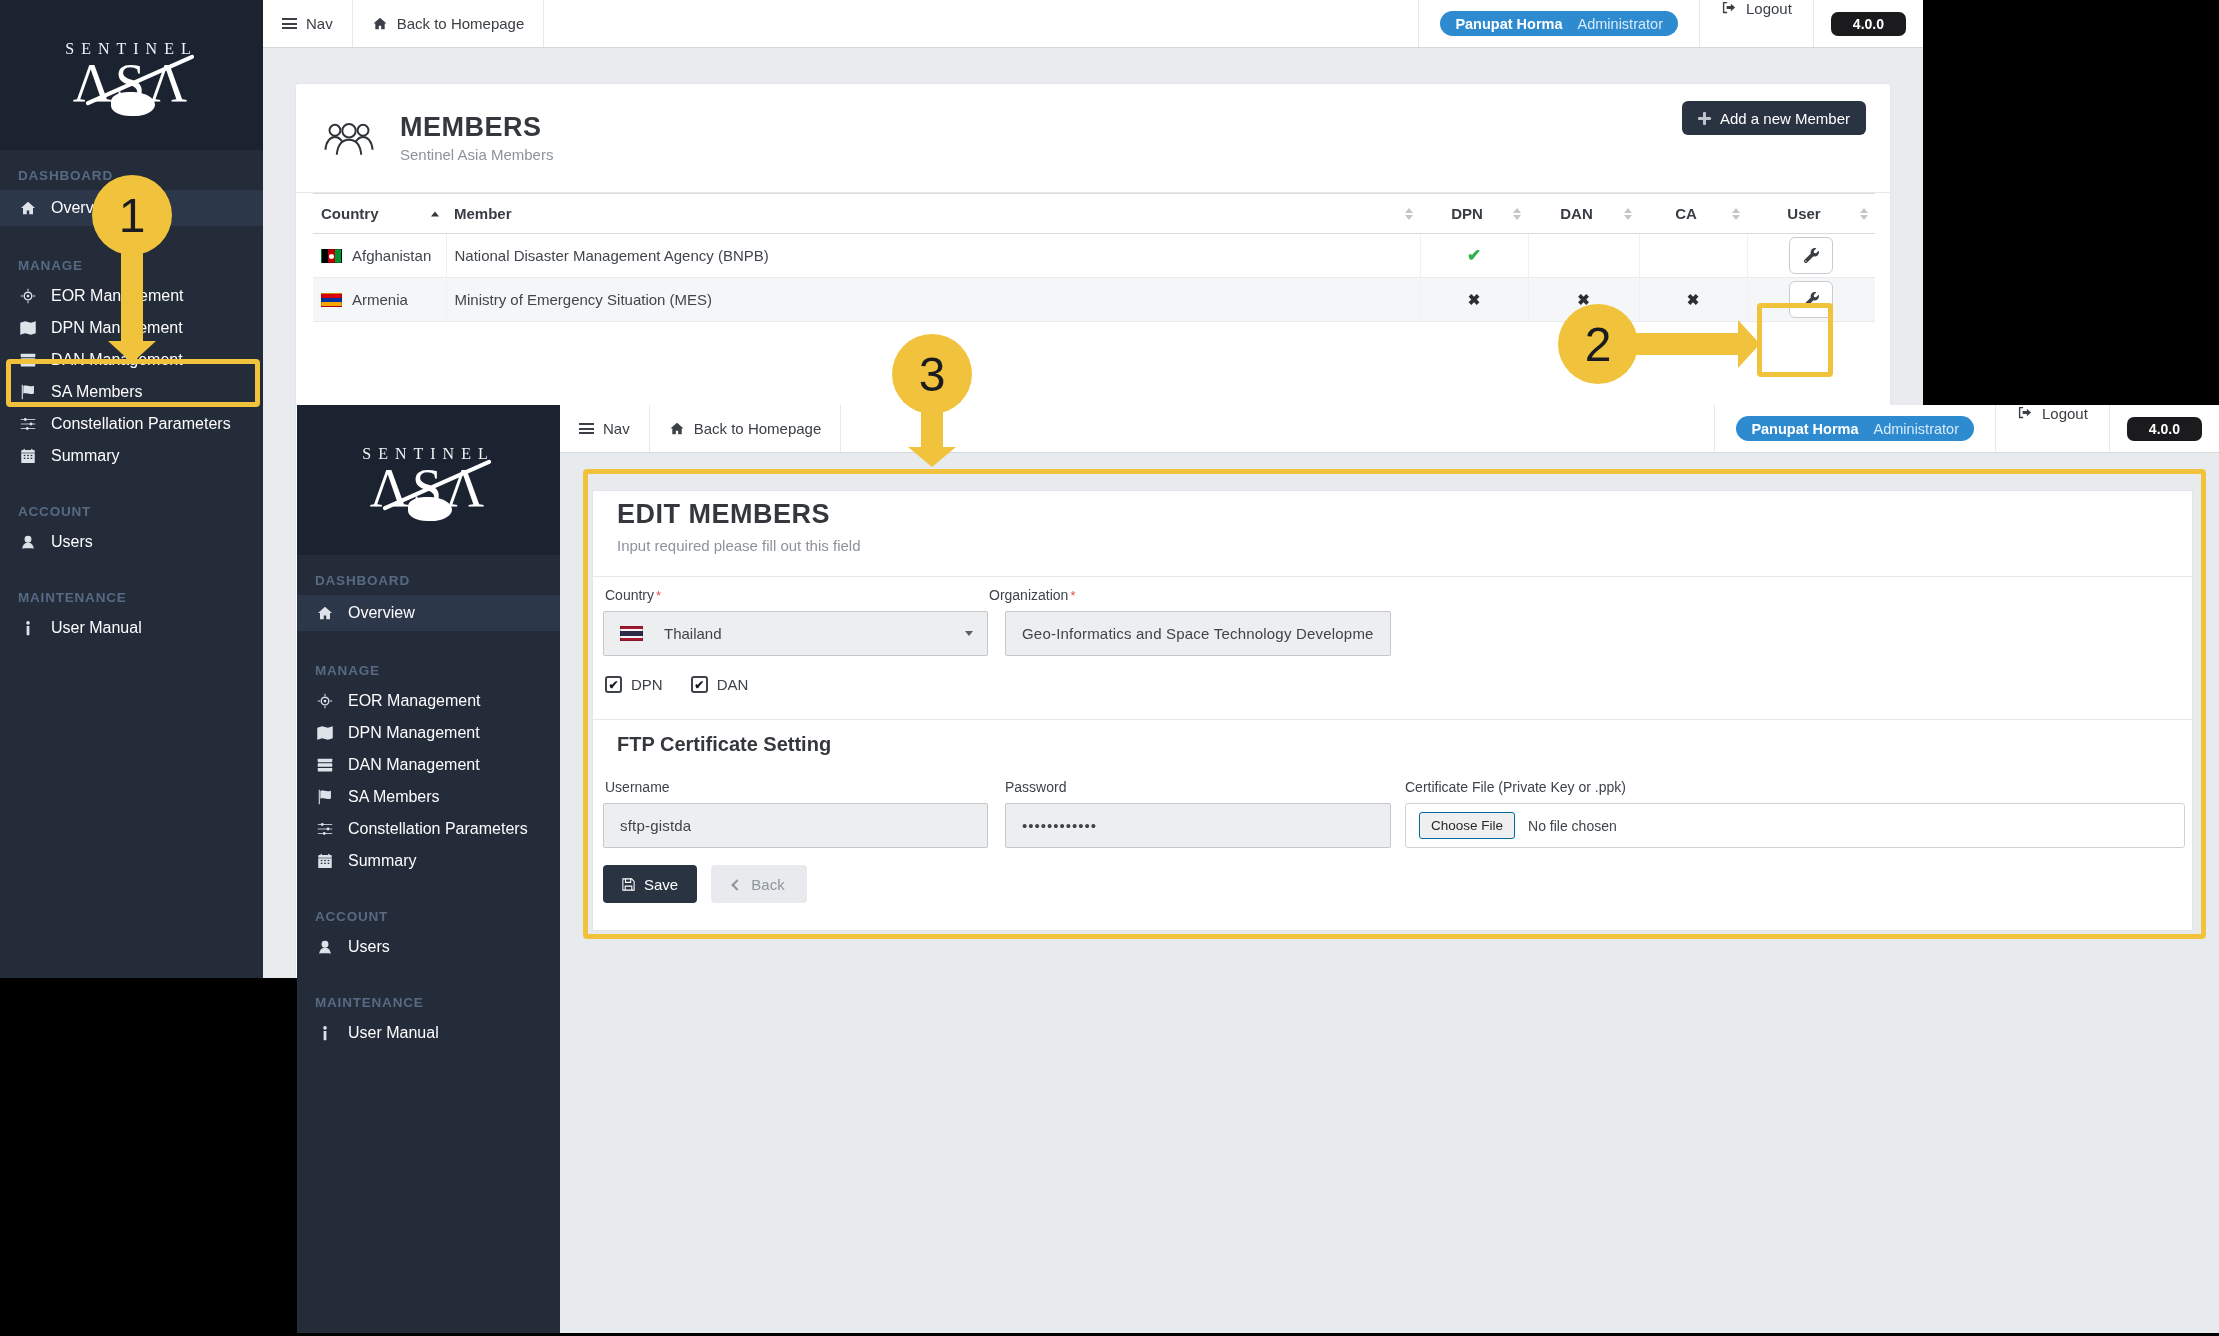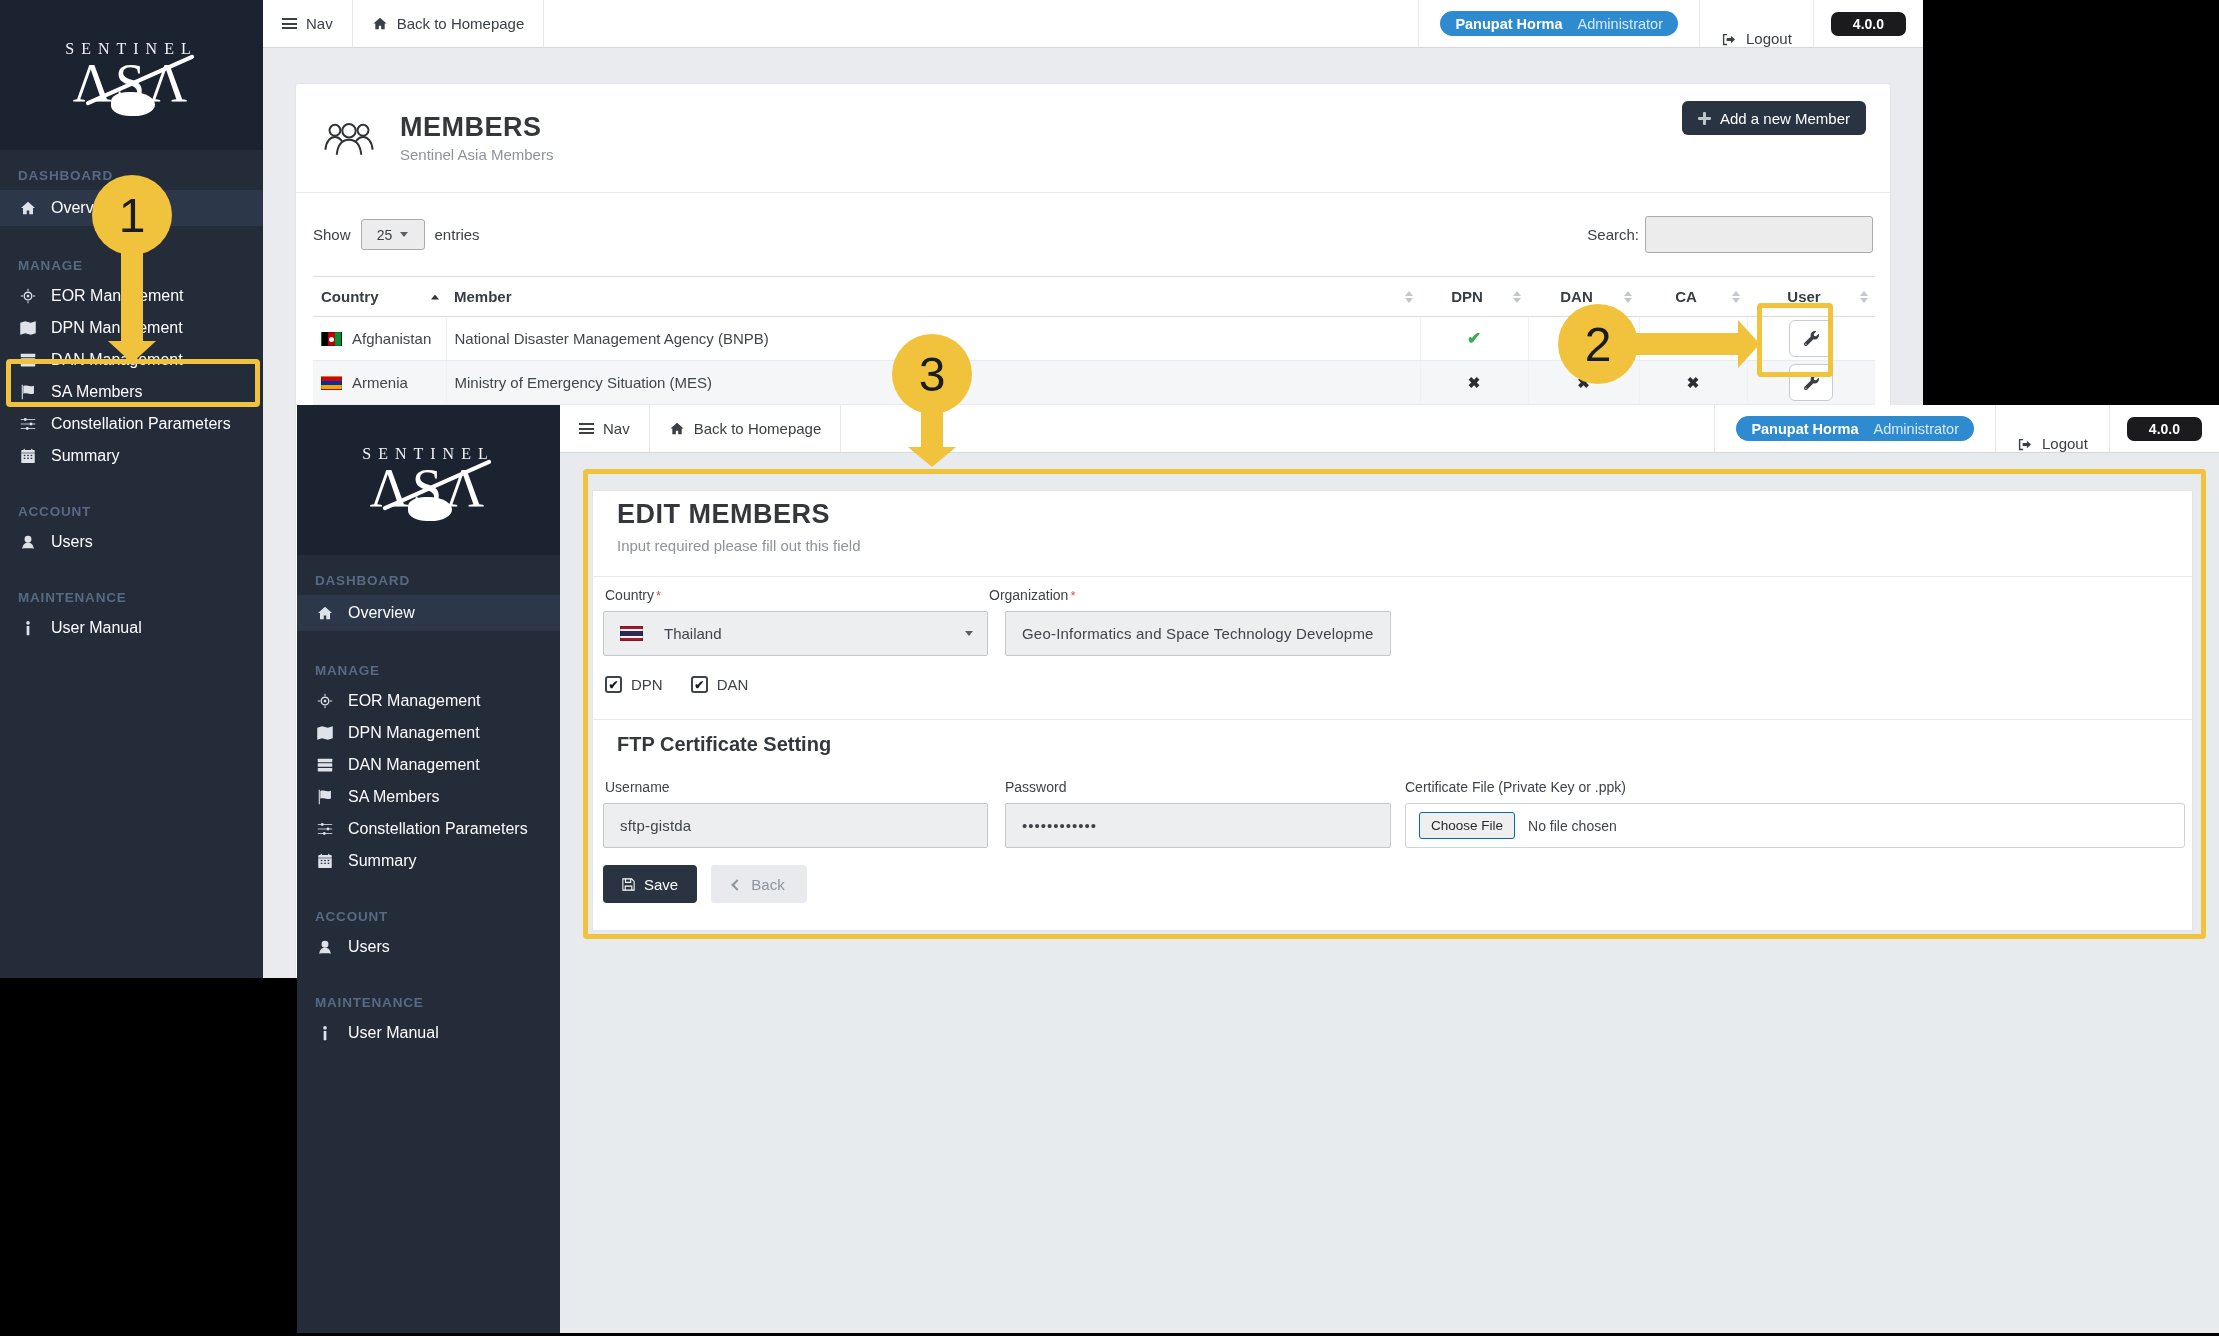--- a/index.html
+++ b/index.html
@@ -37,21 +37,21 @@
   .tb-item{display:flex;align-items:center;padding:0 19px;border-right:1px solid #E6E8EA;cursor:pointer;gap:9px;}
   .burger{width:15px;height:11px;border-top:2px solid #3B4046;border-bottom:2px solid #3B4046;position:relative;}
   .burger::after{content:"";position:absolute;left:0;top:2.5px;width:15px;height:2px;background:#3B4046;}
   .tb-ic{display:inline-flex;}
   .tb-ic svg{width:16px;height:15px;fill:#3B4046;}
   .tb-right{margin-left:auto;display:flex;align-items:stretch;}
   .pill-wrap{display:flex;align-items:center;padding:0 21px;border-left:1px solid #E6E8EA;}
   .user-pill{background:#2E8BD0;color:#fff;border-radius:13px;height:25px;display:flex;align-items:center;padding:0 15px;font-size:14.5px;cursor:pointer;}
   .user-name{font-weight:700;margin-right:15px;}
   .user-role{color:#D8EAF9;}
-  .logout-item{display:flex;align-items:flex-end;gap:9px;padding:0 21px;border-left:1px solid #E6E8EA;cursor:pointer;}
+  .logout-item{display:flex;align-items:flex-start;gap:9px;padding:0 21px;border-left:1px solid #E6E8EA;cursor:pointer;}
   .version-wrap{display:flex;align-items:center;padding:0 17px;border-left:1px solid #E6E8EA;}
   .version-badge{background:#1B1B1D;color:#fff;font-weight:700;font-size:14px;border-radius:7px;padding:4px 22px;}
 
   
   .body-a{position:absolute;top:48px;left:0;right:0;bottom:0;background:#E9EBEE;}
   .members-card{position:absolute;left:32px;top:35px;width:1596px;height:900px;background:#fff;border:1px solid #E3E5E8;border-radius:3px;}
   .card-head{position:relative;height:109px;border-bottom:1px solid #E7E9EB;display:flex;align-items:center;padding:0 24px;}
   .mem-icon{width:58px;height:46px;margin-right:22px;display:inline-flex;}
   .page-title{font-size:27px;font-weight:700;color:#34383D;letter-spacing:.5px;line-height:1.1;}
   .page-sub{font-size:15px;color:#8D939B;margin-top:3px;}
@@ -320,32 +320,20 @@
               </svg>
             </span>
             <div>
               <div class="page-title">MEMBERS</div>
               <div class="page-sub">Sentinel Asia Members</div>
             </div>
             <button class="add-btn">
               <span class="plus-icon"></span>
               <span>Add a new Member</span>
             </button>
-          </div>
-          <div class="list-controls">
-            <span>Show</span>
-            <div class="show-select">
-              <span>25</span>
-              <span class="caret-down"></span>
-            </div>
-            <span>entries</span>
-            <div class="search-group">
-              <span>Search:</span>
-              <input class="search-input" type="text" value="" style="">
-            </div>
           </div>
           <table class="members">
             <colgroup>
                 <col class="c-country">
                 <col class="c-member">
                 <col class="c-dpn">
                 <col class="c-dan">
                 <col class="c-ca">
                 <col class="c-tools">
               </colgroup>

